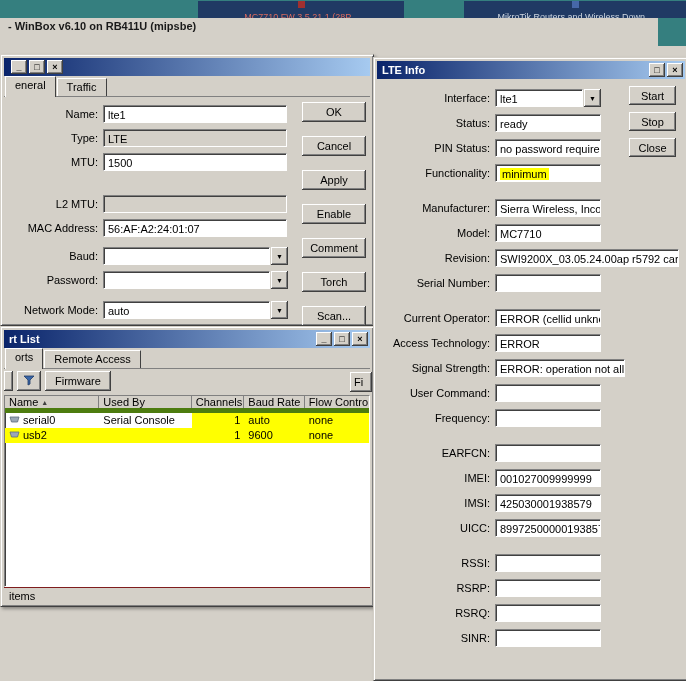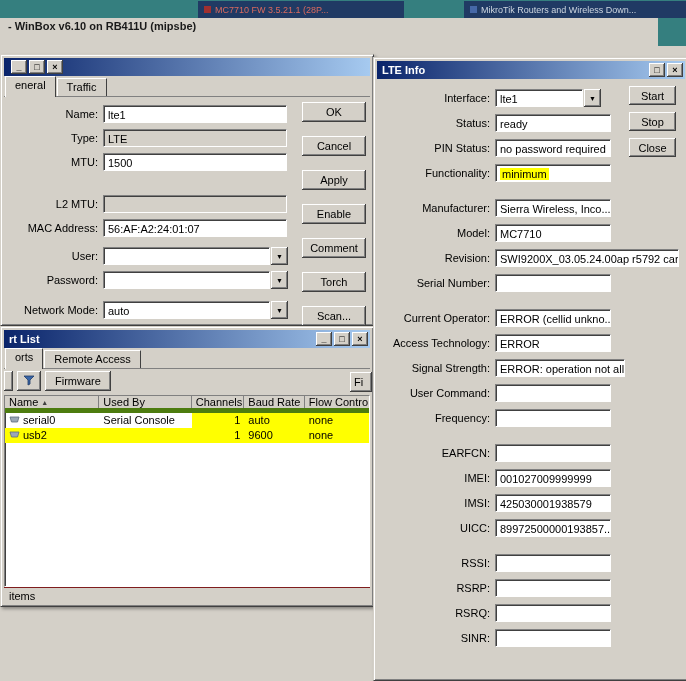--- a/index.html
+++ b/index.html
@@ -5,21 +5,21 @@
   * { margin:0; padding:0; box-sizing:border-box; }
   html,body { background:#808080; }
   #screen {
     position:relative; width:686px; height:681px; overflow:hidden;
     background:#d4d0c8;
     font-family:"Liberation Sans", sans-serif; font-size:11px; color:#000;
   }
 
   
   .browser-strip { position:absolute; left:0; top:0; width:686px; height:18px; background:#357f7f; }
-  .btab { position:absolute; top:1px; height:17px; background:#203a64; display:flex; align-items:center; gap:4px; padding:0 6px; font-size:9px; overflow:hidden; white-space:nowrap; }
+  .btab { position:absolute; top:1px; height:17px; background:#203a64; display:flex; align-items:center; gap:4px; padding:0 6px; font-size:9px; overflow:hidden; white-space:nowrap;flex-direction:column; }
   .btab .fav { width:7px; height:7px; flex:0 0 auto; }
   .btab1 { left:198px; width:206px; color:#d96a5e; }
   .btab2 { left:464px; width:222px; color:#cdd6e0; }
   .teal-corner { position:absolute; right:0; top:18px; width:28px; height:28px; background:#357f7f; }
 
   
   .app-title { position:absolute; left:0; top:18px; width:520px; height:16px; display:flex; align-items:center; padding-left:8px; font-weight:bold; color:#1a1a1a; }
 
   
   .win {
@@ -97,21 +97,21 @@
   .c-chan { width:54px; text-align:right; }
   .c-baud { width:62px; }
   .c-flow { width:66px; }
   .yellow { background:#ffff00; }
   .statusbar { height:16px; display:flex; align-items:center; padding-left:5px; border-top:1px solid #7f1d1d; box-shadow:0 -1px 0 #808080; }
 
   
   .lte-body { position:relative; padding-top:10px; height:calc(100% - 18px); overflow:hidden; }
   .lrow { display:flex; align-items:center; height:18px; margin-bottom:7px; }
   .lrow .lbl { width:118px; text-align:right; padding-right:5px; white-space:nowrap; overflow:hidden; }
-  .lte-val { width:116px; }
+  .lte-val { width:106px; }
   .lte-val.wide { width:184px; }
   .ggap { height:10px; }
   .lte-btncol { position:absolute; top:7px; right:9px; width:47px; }
   .lte-btncol .btn { width:47px; height:19px; margin-bottom:7px; }
 </style>
 </head>
 <body>
 
 <div id="screen">
 
@@ -164,21 +164,21 @@
         <span class="inp dis iw-val"></span>
       </div>
       <div class="frow">
         <span class="lbl">MAC Address:</span>
         <span class="inp iw-val">56:AF:A2:24:01:07</span>
       </div>
 
       <div class="gap6"></div>
 
       <div class="frow">
-        <span class="lbl">User:</span>
+        <span class="lbl">Baud:</span>
         <span class="inp iw-val" style="width:167px;"></span>
         <span class="combo-btn">▼</span>
       </div>
       <div class="frow">
         <span class="lbl">Password:</span>
         <span class="inp iw-val" style="width:167px;"></span>
         <span class="combo-btn">▼</span>
       </div>
 
       <div class="gap8"></div>

